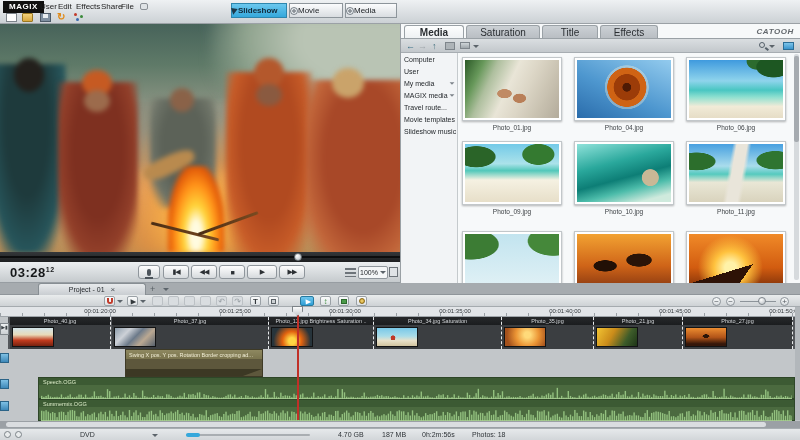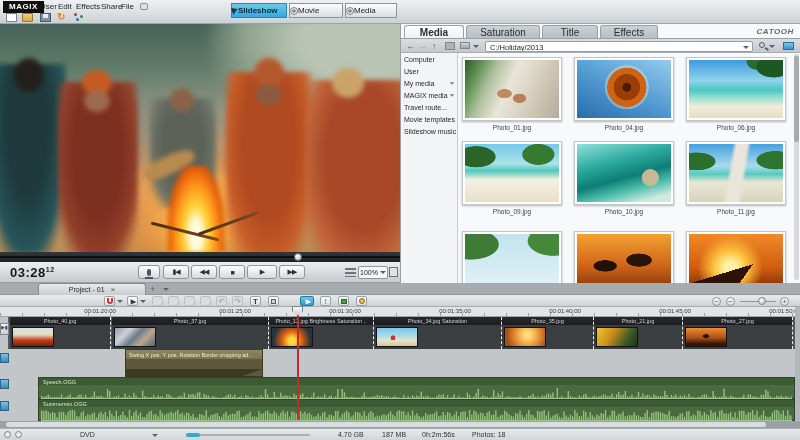--- a/index.html
+++ b/index.html
@@ -246,21 +246,20 @@
     <div class="mtab" style="left:199px;width:58px">Effects</div>
     <div class="brand">CATOOH</div>
 
     <div class="mnav">
       <span class="mnavico" style="left:5px">←</span>
       <span class="mnavico dis" style="left:17px">→</span>
       <span class="mnavico" style="left:31px;color:#44717f">↑</span>
       <span class="mnavico" style="left:44px;width:10px;height:8px;background:#aeb4b8;border:1px solid #7e858b;top:3px"></span>
       <span class="mnavico" style="left:59px;width:10px;height:7px;background:linear-gradient(#cfd5d8,#9fa6ab);border:1px solid #7e858b;top:3px"></span>
       <span class="caret" style="position:absolute;left:72px;top:6px"></span>
-      <div class="pathbox"><span>C:/Holiday/2013</span><span class="caret"></span></div>
       <span class="mag"></span>
       <span class="caret" style="position:absolute;left:368px;top:6px"></span>
       <span class="mondisp"></span>
     </div>
 
     <div class="tree">
       <div class="titem"><span>Computer</span></div>
       <div class="titem"><span>User</span></div>
       <div class="titem"><span>My media</span><span class="caret"></span></div>
       <div class="titem"><span>MAGIX media</span><span class="caret"></span></div>

